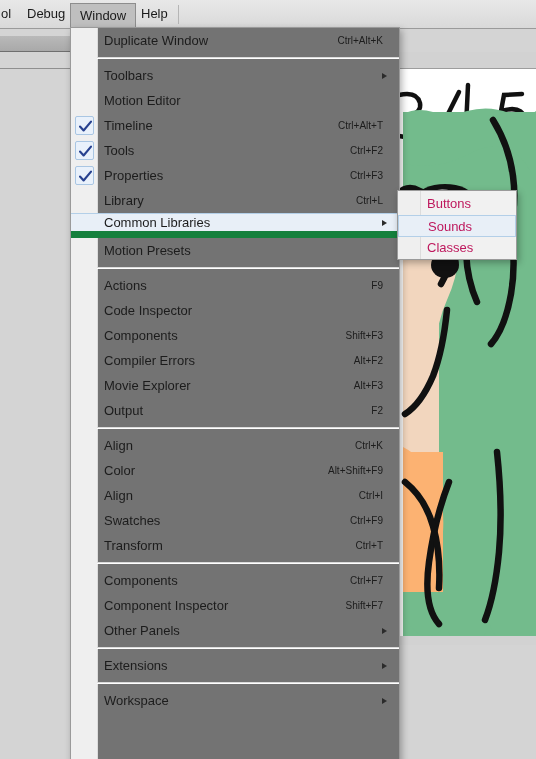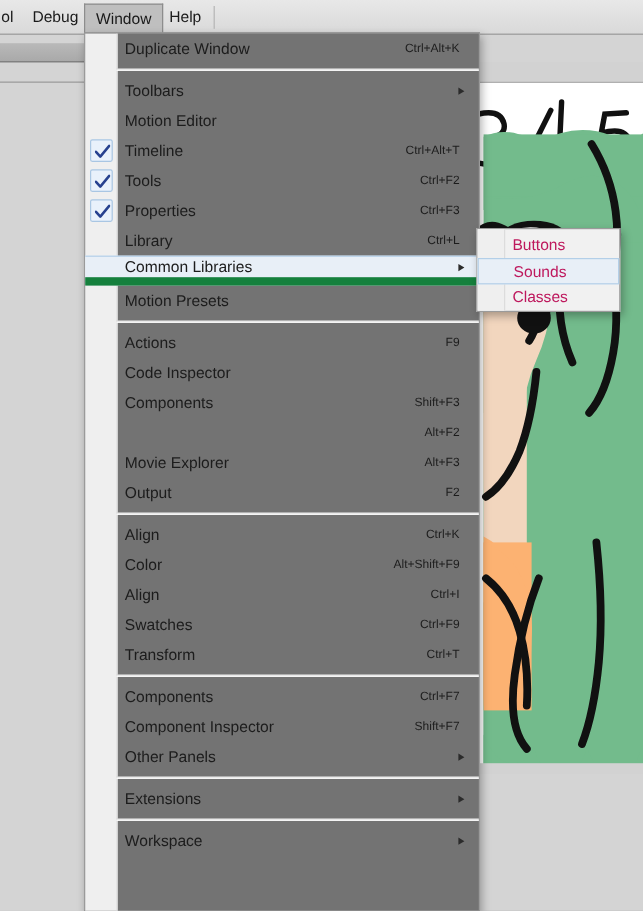--- a/index.html
+++ b/index.html
@@ -211,20 +211,21 @@
         <span class="mi-accel">F9</span>
       </div>
       <div class="mi">
         <span class="mi-label">Code Inspector</span>
       </div>
       <div class="mi">
         <span class="mi-label">Components</span>
         <span class="mi-accel">Shift+F3</span>
       </div>
       <div class="mi">
+        <span class="mi-label">Compiler Errors</span>
         <span class="mi-accel">Alt+F2</span>
       </div>
       <div class="mi">
         <span class="mi-label">Movie Explorer</span>
         <span class="mi-accel">Alt+F3</span>
       </div>
       <div class="mi">
         <span class="mi-label">Output</span>
         <span class="mi-accel">F2</span>
       </div>

